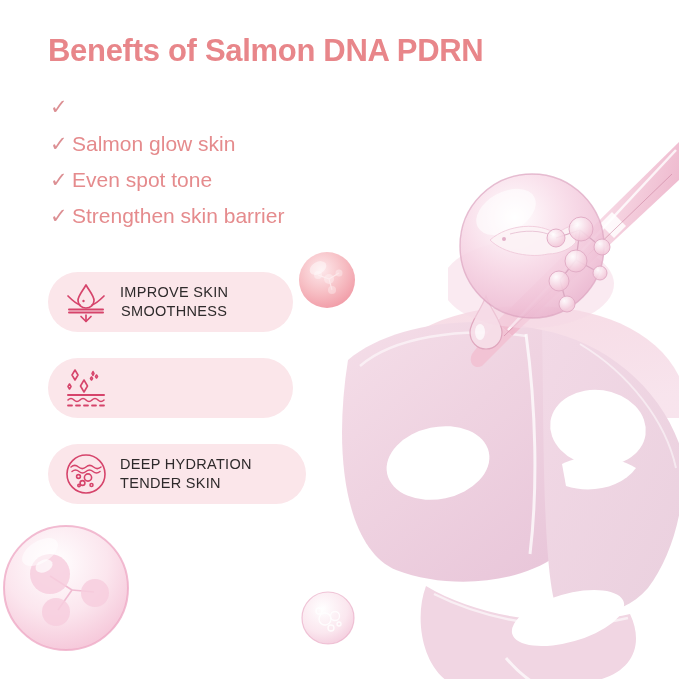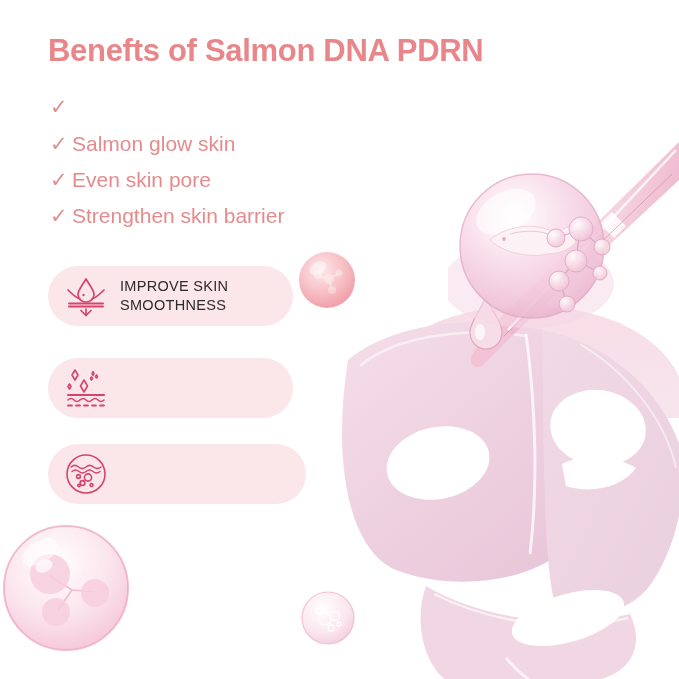--- a/index.html
+++ b/index.html
@@ -291,30 +291,30 @@
       <span class="check-mark">✓</span>
     </div>
 
     <div class="check-row">
       <span class="check-mark">✓</span>
       <span class="check-text">Salmon glow skin</span>
     </div>
 
     <div class="check-row">
       <span class="check-mark">✓</span>
-      <span class="check-text">Even skin pore</span>
+      <span class="check-text">Even spot tone</span>
     </div>
 
     <div class="check-row">
       <span class="check-mark">✓</span>
       <span class="check-text">Strengthen skin barrier</span>
     </div>
   </div>
 
-  <div class="pill" style="top:266px; width:245px;">
+  <div class="pill" style="top:272px; width:245px;text-align:center;">
     <span class="pill-icon">
       <svg width="44" height="44" viewBox="0 0 44 44" fill="none" stroke="#d6446b" stroke-width="1.7" stroke-linecap="round" stroke-linejoin="round">
 
         <path d="M4 16 C 9 21, 13 24, 16 25"></path>
         <path d="M40 16 C 35 21, 31 24, 28 25"></path>
 
         <path d="M22 5 C 26 12, 30 16, 30 20.5 C 30 25, 26.5 28, 22 28 C 17.5 28, 14 25, 14 20.5 C 14 16, 18 12, 22 5 Z"></path>
         <circle cx="19.5" cy="21" r="1.2" fill="#d6446b" stroke="none"></circle>
 
         <line x1="5" y1="29.5" x2="39" y2="29.5" stroke-width="2"></line>
@@ -358,15 +358,17 @@
         <path d="M7 15 q 3.7 -3.2 7.5 0 t 7.5 0 t 7.5 0 t 7.5 0" stroke-width="1.5"></path>
         <path d="M8 19.5 q 3.5 -3 7 0 t 7 0 t 7 0 t 7 0" stroke-width="1.5"></path>
 
         <circle cx="24" cy="25.5" r="3.6"></circle>
         <circle cx="14.5" cy="24.5" r="1.9"></circle>
         <circle cx="18.5" cy="31" r="2.4"></circle>
         <circle cx="27.5" cy="33" r="1.5"></circle>
         <circle cx="15" cy="33.5" r="1.2"></circle>
       </svg>
     </span>
+    <span class="pill-text">DEEP HYDRATION
+TENDER SKIN</span>
   </div>
 
 </div>
 
 </body></html>

